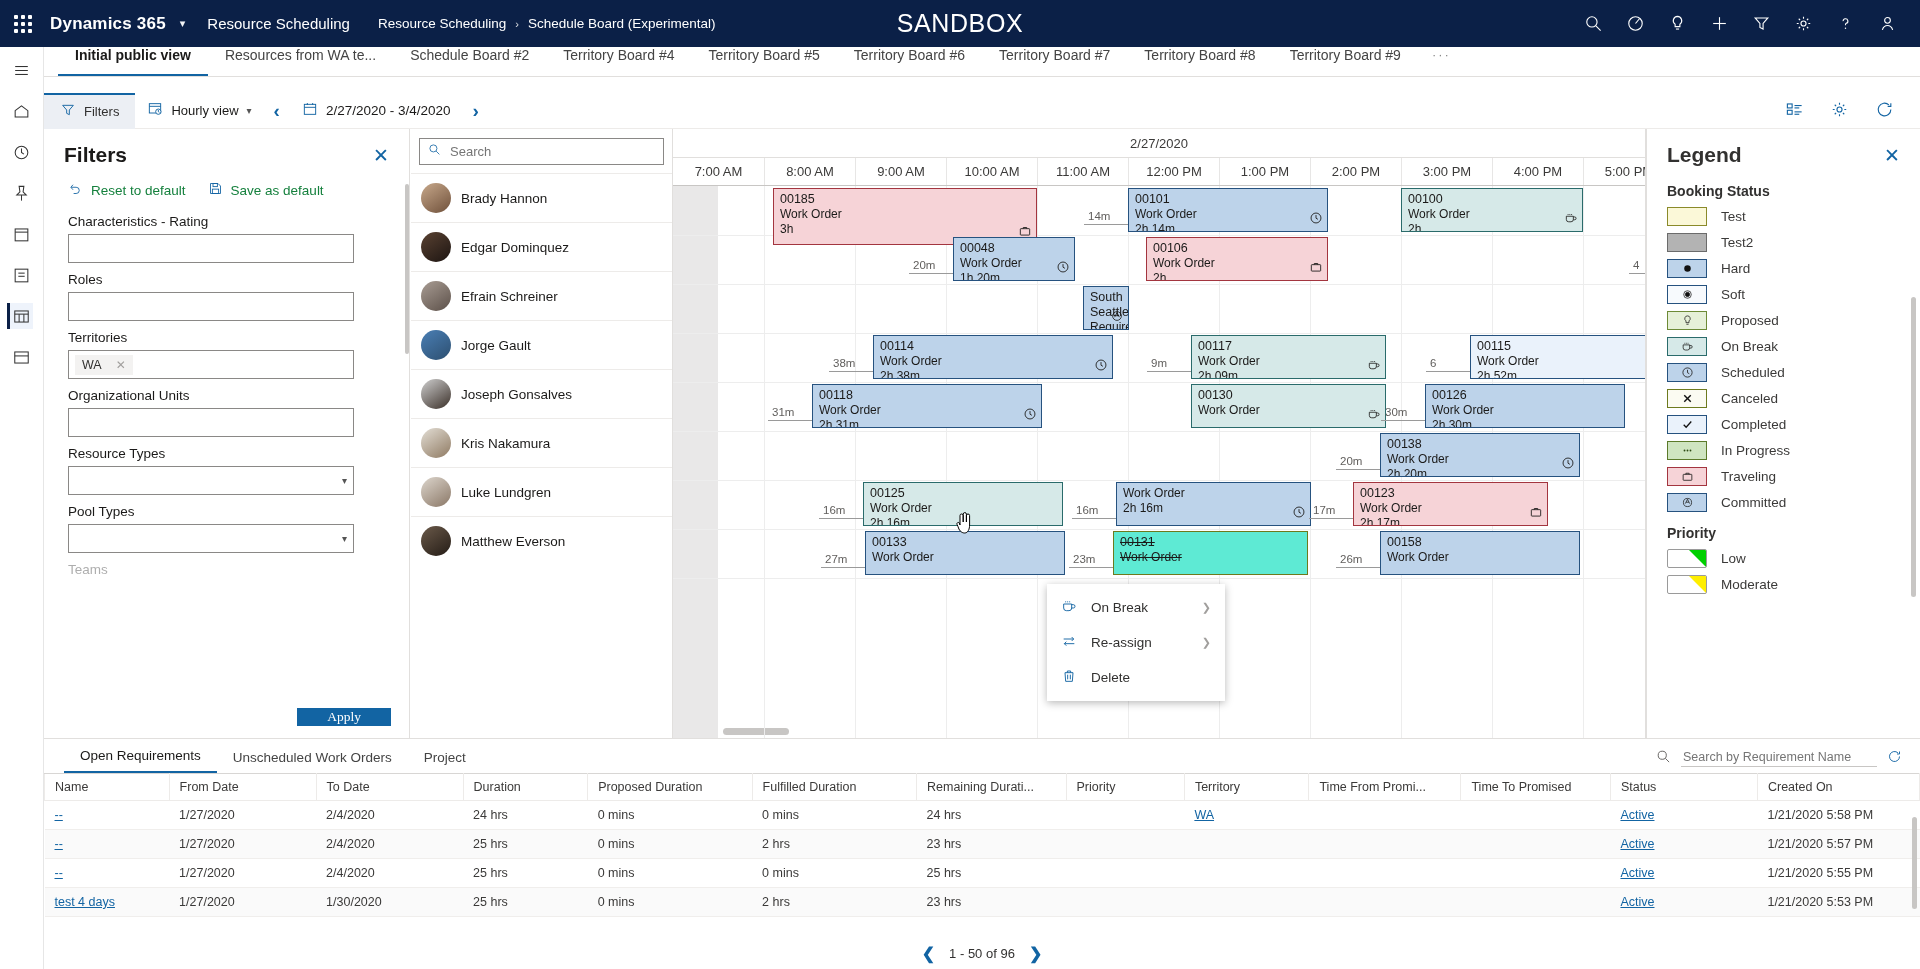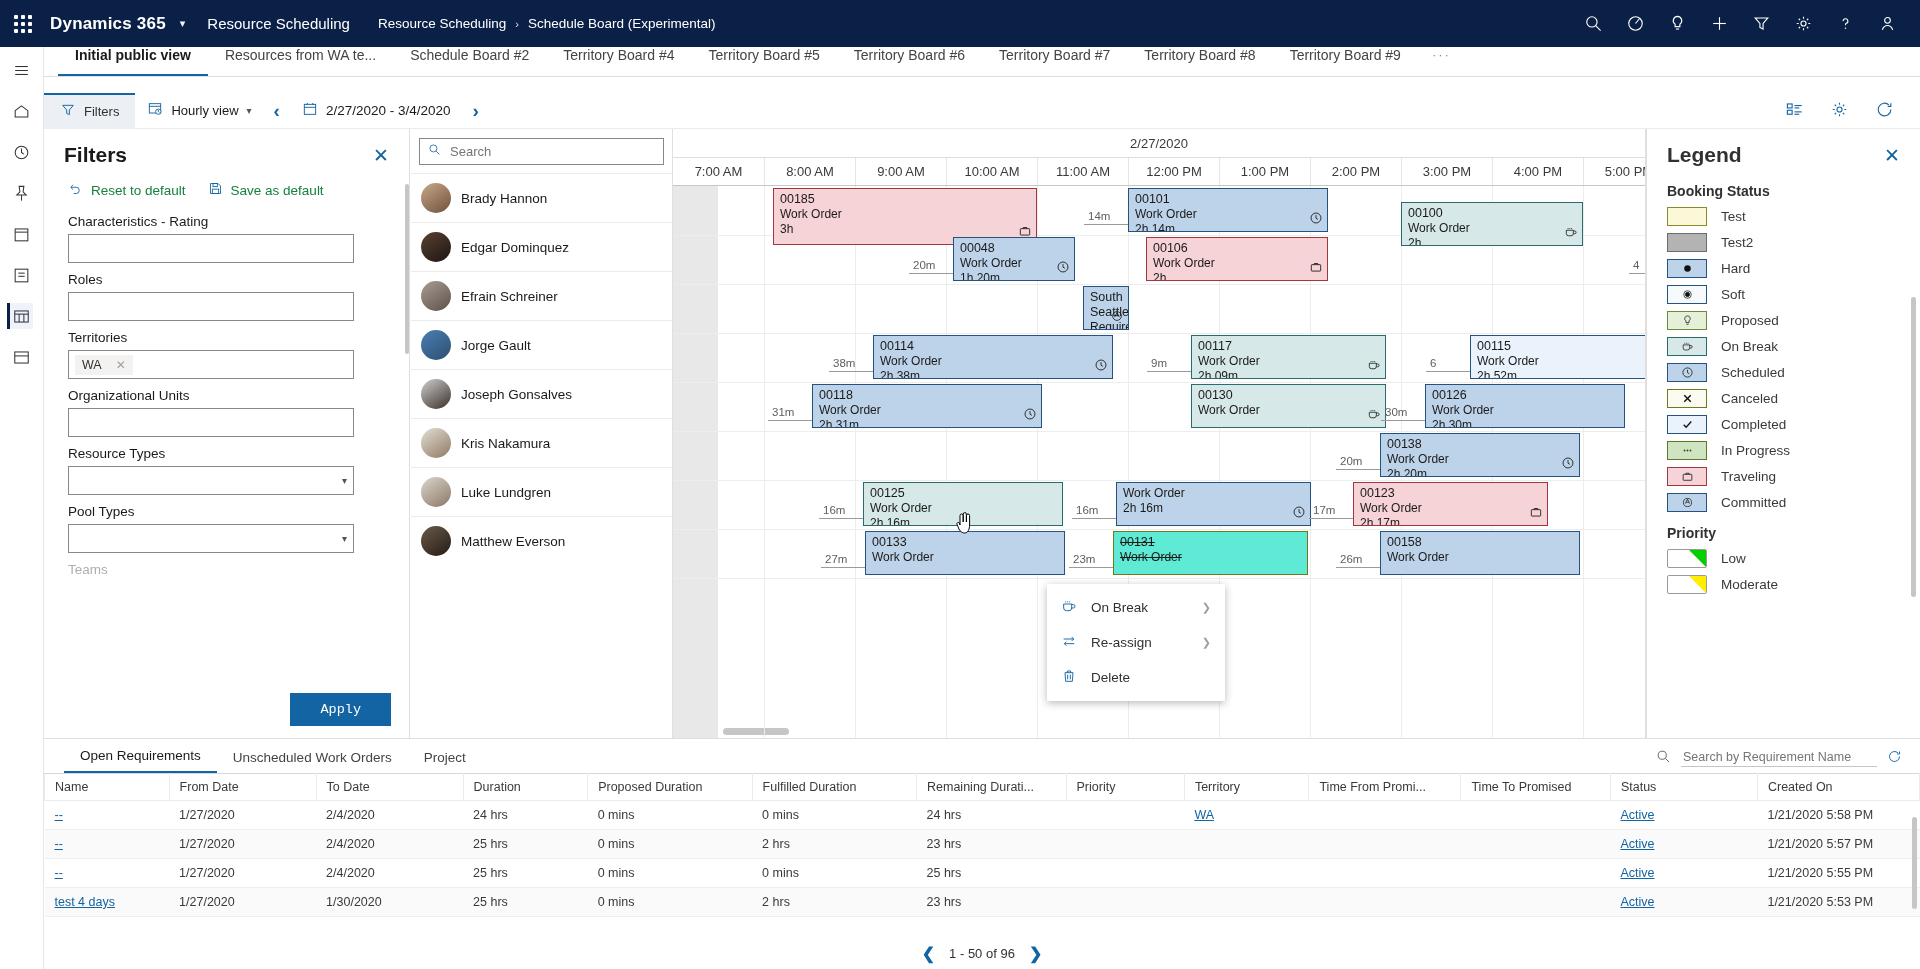--- a/index.html
+++ b/index.html
@@ -95,22 +95,22 @@
   .fbox .chip {
     background:#f3f2f1; display:flex; align-items:center; gap:14px;
     padding:3px 7px; font-size:12.5px; color:#323130;
   }
   .fbox .chip .x { color:#a19f9d; font-size:12px; cursor:pointer; }
   .fbox .dd { margin-left:auto; color:#555; font-size:10px; }
   .fscroll { position:absolute; right:0; top:55px; width:4px; height:170px; background:#c8c6c4; border-radius:2px; }
   .fade-label { color:#6b6b6b; font-size:13.5px; opacity:.55; }
   .apply-wrap { position:absolute; bottom:12px; right:18px; }
   .apply {
-    background:#1264a3; color:#fff; border:0; padding:9px 30px; font-size:13.5px;
-    cursor:pointer; font-family:Liberation Mono, monospace;text-align:right;
+    background:#1264a3; color:#fff; border:0; padding:1px 30px; font-size:13.5px;
+    cursor:pointer; font-family:Liberation Serif, serif;text-align:right;
   }
 
   
   .rescol {
     position:absolute; top:129px; left:411px; width:105px; bottom:231px;
     background:#fff; border-right:1px solid #e1dfdd;
   }
   .res-search-wrap { height:44px; display:flex; align-items:center; padding:0 8px; }
   .res-search {
     display:flex; align-items:center; gap:7px; border:1px solid #8a8886;
@@ -252,20 +252,21 @@
     </div>
   </div>
   <div class="brand">Dynamics 365</div>
   <span class="brand-chev">▾</span>
   <div class="app-name">Resource Scheduling</div>
   <div class="crumbs">
     <span>Resource Scheduling</span>
     <span class="sep">›</span>
     <span>Schedule Board (Experimental)</span>
   </div>
+  <div class="sandbox">SANDBOX</div>
   <div class="topicons">
     <span class="ic">
         <svg viewBox="0 0 24 24">
           <circle cx="10" cy="10" r="6.5"></circle>
           <line x1="15" y1="15" x2="21" y2="21"></line>
         </svg>
       </span>
     <span class="ic">
         <svg viewBox="0 0 24 24">
           <circle cx="12" cy="12" r="8.5"></circle>
@@ -590,21 +591,21 @@
       <div class="trav-lbl" style="left: 415px; top: 24px;">14m</div>
       <div class="bk hard" style="left: 455px; top: 2px; width: 200px; height: 44px;">
         <div class="id">00101</div>
         <div class="ty">Work Order</div>
         <div class="du">2h 14m</div>
         <span class="bicon"><svg viewBox="0 0 24 24" fill="none" stroke="#1b1a19" stroke-width="1.5">
             <circle cx="12" cy="12" r="8.5"></circle>
             <path d="M12 7v5.3l3.3 2"></path>
           </svg></span>
       </div>
-      <div class="bk onbreak" style="left: 728px; top: 16px; width: 182px; height: 44px;">
+      <div class="bk onbreak" style="left: 728px; top: 2px; width: 182px; height: 44px;">
         <div class="id">00100</div>
         <div class="ty">Work Order</div>
         <div class="du">2h</div>
         <span class="bicon"><svg viewBox="0 0 24 24" fill="none" stroke="#1b1a19" stroke-width="1.4">
             <path d="M4 9h12v5.5a4 4 0 0 1-4 4H8a4 4 0 0 1-4-4z"></path>
             <path d="M16 10.2h2.3a2.4 2.4 0 0 1 0 4.8H16"></path>
             <path d="M7 6.8V5.2M10 6.8V5.2M13 6.8V5.2"></path>
           </svg></span>
       </div>
       <div class="trav-line" style="left: 236px; width: 44px; top: 87px;"></div>

